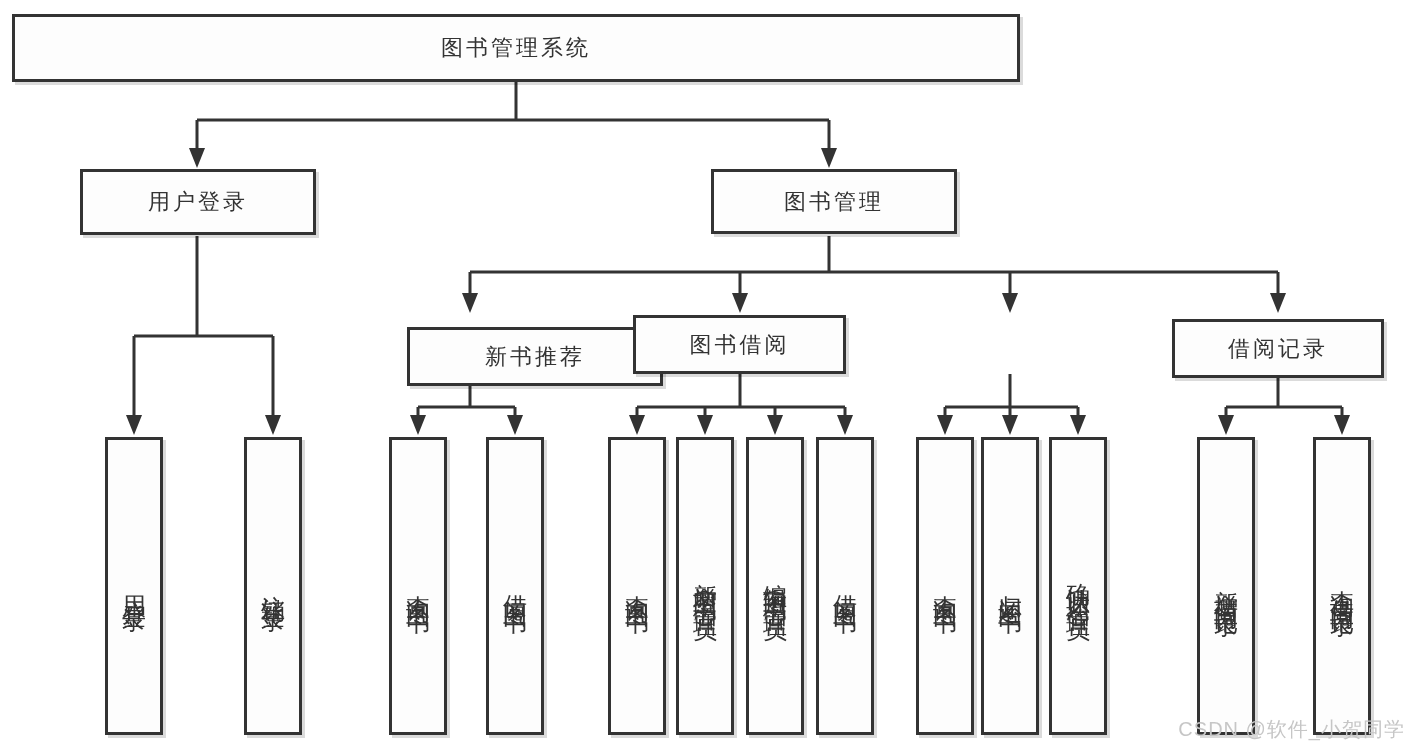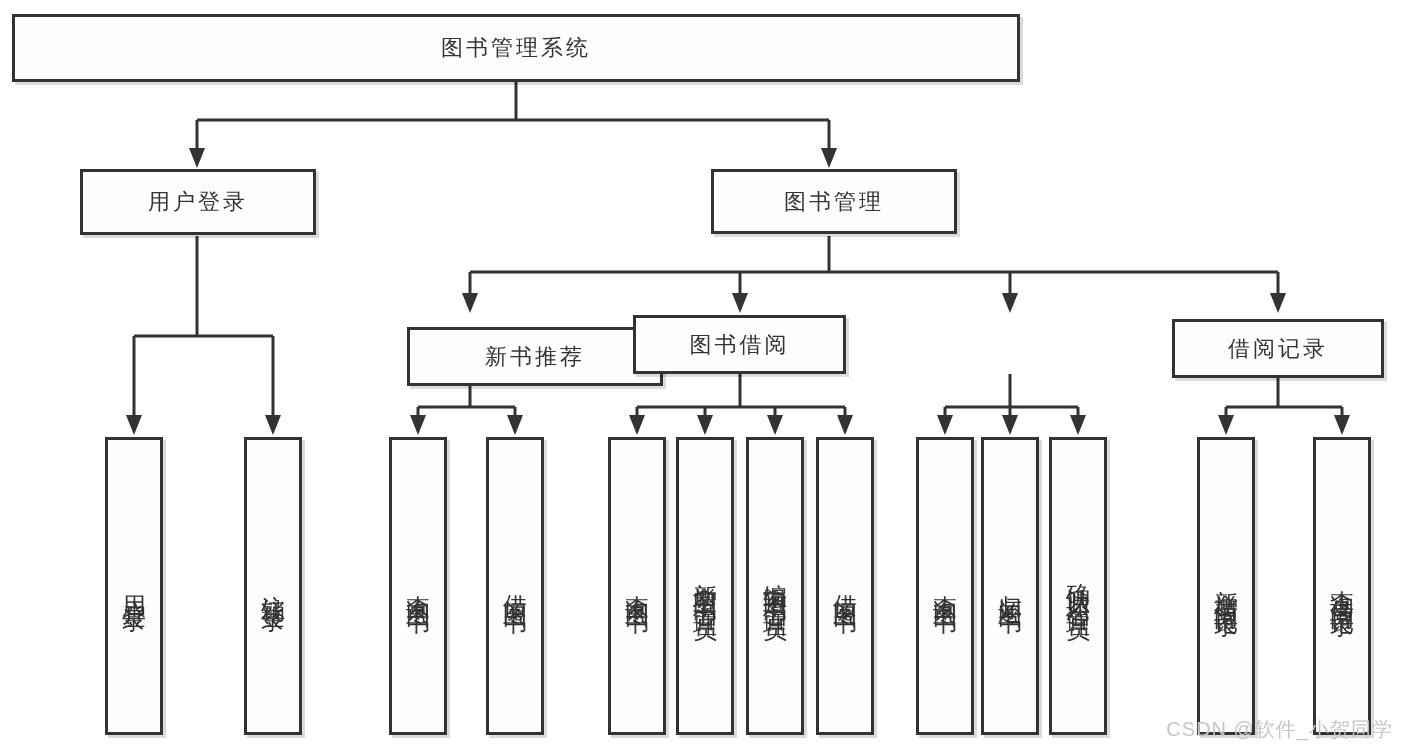--- a/index.html
+++ b/index.html
@@ -42,21 +42,21 @@
   }
   .v-node {
     writing-mode: vertical-rl;
     text-orientation: mixed;
     font-size: 24px;
     letter-spacing: 5px;
     line-height: 1;
   }
   .watermark {
     position: absolute;
-    right: 12px;
+    right: 0;
     bottom: 4px;
     font-size: 20px;
     letter-spacing: 1px;
     color: #c6c6c6;
     z-index: 5;
     white-space: nowrap;
   }
 </style>
 </head>
 <body>

